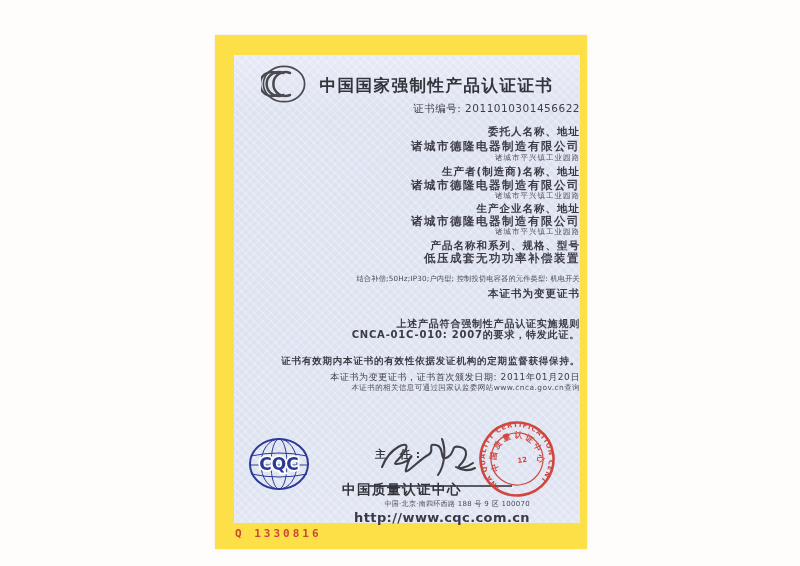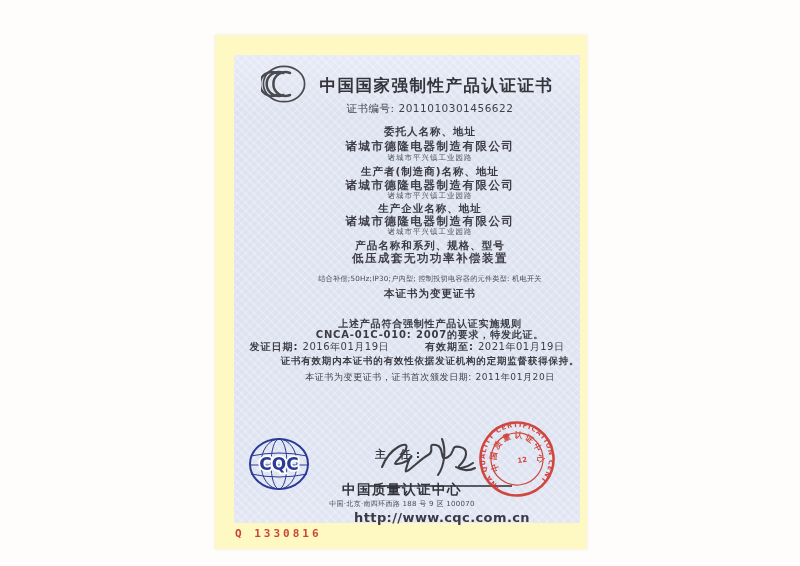--- a/index.html
+++ b/index.html
@@ -6,52 +6,52 @@
   html,body { width:800px; height:566px; }
   body {
     font-family:"DejaVu Sans","Liberation Sans",sans-serif;
     background:#fffdfc;
     position:relative;
     overflow:hidden;
     color:#3c3c44;
   }
   .paper {
     position:absolute; left:215px; top:35px; width:372px; height:514px;
-    background:#fef9c3;
+    background:#fde047;
     box-shadow:0 0 2px rgba(210,190,190,.5);
   }
   .panel {
     position:absolute; left:19px; top:20px; width:346px; height:468px;
     background:
       repeating-linear-gradient(45deg, rgba(255,255,255,.22) 0 2px, transparent 2px 6px),
       repeating-linear-gradient(-45deg, rgba(255,255,255,.16) 0 2px, transparent 2px 6px),
       linear-gradient(#e7eaf6, #dde2f0 12%, #dee3f1 90%, #e2e6f3);
   }
-  .cl { position:absolute; left:0; right:0; text-align:center; line-height:1.15;padding-left:46px; }
+  .cl { position:absolute; left:0; right:0; text-align:right; line-height:1.15;padding-left:46px; }
   .hdr { position:absolute; top:9px; left:0; right:0; display:flex; align-items:center; justify-content:center; gap:13px; }
   .title { font-size:16.5px; font-weight:bold; letter-spacing:1.5px; color:#34343b; }
   .certno { top:47px; font-size:10.5px; letter-spacing:.5px; color:#3e3e48; }
   .lbl { font-weight:bold; font-size:10.5px; letter-spacing:1px; color:#3a3a43; }
   .val { font-size:11.5px; font-weight:600; letter-spacing:1.5px; color:#3e3e48; }
   .sub { font-size:7.5px; letter-spacing:1px; color:#55555f; }
   .spec { font-size:7.2px; letter-spacing:.2px; color:#4a4a55; }
   .std  { font-size:11px; letter-spacing:1px; font-weight:500; color:#3e3e48; }
   .decl { font-size:10px; font-weight:600; letter-spacing:.8px; color:#3c3c45; }
   .dates { position:absolute; top:285px; left:0; right:0; display:flex; justify-content:center; gap:36px; font-size:10px; }
   .dates .dl { font-weight:bold; letter-spacing:1px; margin-right:4px; }
   .dates .dv { letter-spacing:.5px; }
   .note1 { top:301px; font-size:9.5px; font-weight:600; letter-spacing:.8px; }
   .note2 { top:317px; font-size:9px; font-weight:500; letter-spacing:.6px; }
   .note3 { top:329px; font-size:7.5px; color:#50505a; letter-spacing:.4px; }
   .cqc-logo { position:absolute; left:13px; top:380px; }
   .director { position:absolute; left:93px; top:392px; font-size:11px; font-weight:bold; letter-spacing:5px; color:#3a3a43;margin-left:48px; }
   .sig { position:absolute; left:142px; top:378px; }
   .sigline { position:absolute; left:134px; top:430px; width:144px; height:1.5px; background:#5a5a64; }
   .orgname { position:absolute; left:58px; top:426px; width:220px; text-align:center; font-size:13.5px; font-weight:bold; letter-spacing:1.5px; color:#33333b; }
-  .orgaddr { position:absolute; left:40px; top:444px; width:256px; text-align:center; font-size:7px; color:#4a4a58; letter-spacing:.3px; }
+  .orgaddr { position:absolute; left:40px; top:444px; width:256px; text-align:right; font-size:7px; color:#4a4a58; letter-spacing:.3px; }
   .orgurl  { position:absolute; left:40px; top:455px; width:256px; text-align:right; font-size:13px; font-weight:bold; color:#3a3a46; letter-spacing:.4px; }
   .seal { position:absolute; left:243px; top:364px; opacity:.92; }
   .serial { position:absolute; left:20px; top:492px; font-size:11px; font-weight:bold; letter-spacing:3px; color:#cc4636; font-family:"DejaVu Sans Mono","Liberation Mono",monospace; }
 </style>
 </head>
 <body>
 
 <div class="paper">
   <div class="panel">
 
@@ -86,31 +86,24 @@
 
     <div class="cl lbl" style="top:184px">产品名称和系列、规格、型号</div>
     <div class="cl val" style="top:197px">低压成套无功功率补偿装置</div>
     <div class="cl spec" style="top:220px">结合补偿;50Hz;IP30;户内型; 控制投切电容器的元件类型: 机电开关</div>
 
     <div class="cl lbl" style="top:232px">本证书为变更证书</div>
 
     <div class="cl decl" style="top:263px">上述产品符合强制性产品认证实施规则</div>
     <div class="cl decl" style="top:274px">CNCA-01C-010: 2007的要求，特发此证。</div>
 
-    <div class="dates">
-      <span>
-        <span class="dl">发证日期:</span><span class="dv">2016年01月19日</span>
-      </span>
-      <span>
-        <span class="dl">有效期至:</span><span class="dv">2021年01月19日</span>
-      </span>
-    </div>
 
     <div class="cl note1">证书有效期内本证书的有效性依据发证机构的定期监督获得保持。</div>
     <div class="cl note2">本证书为变更证书，证书首次颁发日期: 2011年01月20日</div>
+    <div class="cl note3">本证书的相关信息可通过国家认监委网站www.cnca.gov.cn查询</div>
 
     <div class="cqc-logo">
       <svg width="64" height="58" viewBox="-32 -29 64 58">
         <ellipse cx="0" cy="0" rx="29" ry="25" fill="none" stroke="#2b3a96" stroke-width="2"></ellipse>
         <ellipse cx="0" cy="0" rx="18" ry="25" fill="none" stroke="#2b3a96" stroke-width="1"></ellipse>
         <ellipse cx="0" cy="0" rx="8" ry="25" fill="none" stroke="#2b3a96" stroke-width="1"></ellipse>
         <path d="M -28 -8 Q 0 -14 28 -8" fill="none" stroke="#2b3a96" stroke-width="1"></path>
         <path d="M -29 1 L 29 1" fill="none" stroke="#2b3a96" stroke-width="1"></path>
         <path d="M -28 10 Q 0 16 28 10" fill="none" stroke="#2b3a96" stroke-width="1"></path>
         <text x="0" y="6" text-anchor="middle" font-size="17" font-weight="bold" font-family="DejaVu Sans, Liberation Sans, sans-serif" fill="#2b3a96" stroke="#ffffff" stroke-width="3.5" paint-order="stroke">CQC</text>

